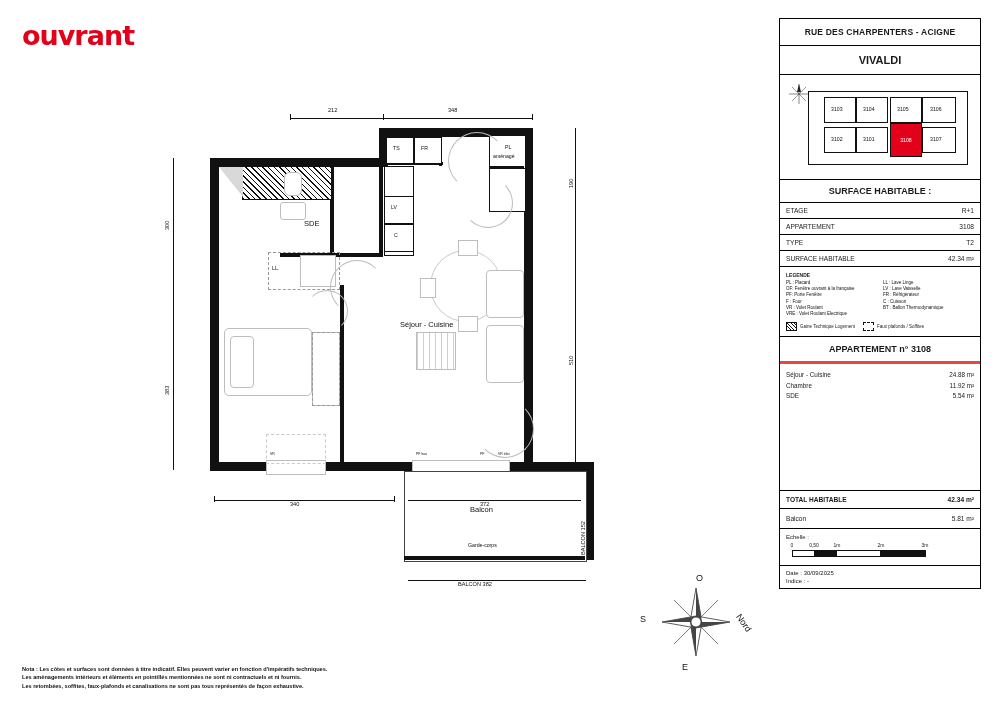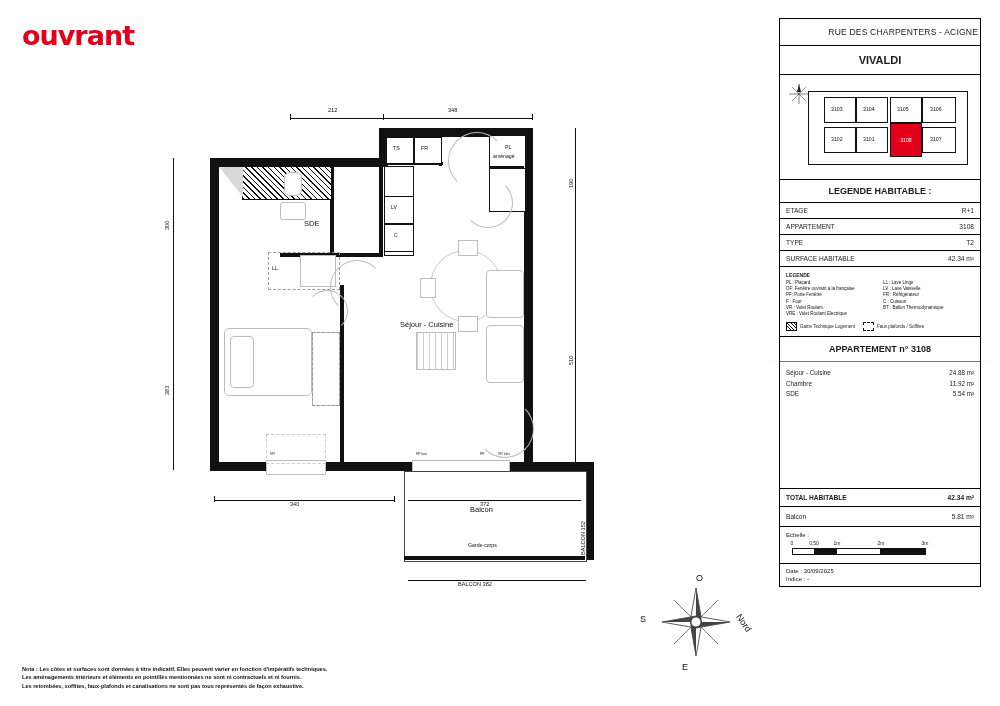--- a/index.html
+++ b/index.html
@@ -5,21 +5,21 @@
   html,body{margin:0;padding:0;}
   body{width:1000px;height:706px;background:#ffffff;font-family:"Liberation Sans",sans-serif;color:#1a1a1a;position:relative;overflow:hidden;}
   .root{position:absolute;inset:0;}
 
   
   .brand{position:absolute;left:22px;top:20px;font-size:27px;font-weight:bold;color:#e2001a;letter-spacing:-1px;font-family:"DejaVu Sans",sans-serif;}
 
   
   .panel{position:absolute;left:779px;top:18px;width:200px;border:1px solid #000;background:#fff;}
   .panel-row{border-bottom:1px solid #000;}
-  .p-title{font-size:8.5px;font-weight:normal;text-align:right;padding:8px 2px;letter-spacing:.2px;}
+  .p-title{font-size:8.5px;font-weight:bold;text-align:center;padding:8px 2px;letter-spacing:.2px;}
   .p-sub{font-size:11px;font-weight:bold;text-align:center;padding:8px 2px;}
   .keyplan{height:104px;position:relative;border-bottom:1px solid #000;overflow:hidden;background:#fff;}
   .kp-compass{position:absolute;left:8px;top:8px;width:22px;height:22px;}
   .kp-img{position:absolute;left:22px;top:10px;width:170px;height:86px;}
   .kp-blk{position:absolute;background:#fff;border:1.4px solid #111;}
   .kp-lbl{position:absolute;font-size:5.2px;color:#111;}
   .kp-hl{position:absolute;background:#e2001a;border:1.4px solid #111;}
   .kp-hl span{position:absolute;left:0;right:0;top:50%;transform:translateY(-50%);text-align:center;font-size:5.2px;color:#fff;}
   .sh-title{font-size:9px;font-weight:bold;text-align:center;padding:6px 2px;border-bottom:1px solid #000;}
   .tbl-row{display:flex;border-bottom:1px solid #000;font-size:6.6px;}
@@ -27,21 +27,21 @@
   .tbl-row .v{width:60px;padding:4px 6px;text-align:right;}
   .legend{padding:5px 6px;border-bottom:1px solid #000;}
   .legend .lg-t{font-size:5px;font-weight:bold;margin-bottom:2px;}
   .lg-cols{display:flex;gap:6px;}
   .lg-col{flex:1;}
   .lg-line{font-size:4.5px;line-height:1.38;color:#111;}
   .lg-sym{display:flex;gap:8px;margin-top:5px;align-items:center;}
   .lg-sym .s1,.lg-sym .s2{display:flex;align-items:center;gap:3px;font-size:4.5px;}
   .sw-hatch{width:9px;height:7px;border:.7px solid #111;background:repeating-linear-gradient(45deg,#111 0 .6px,#fff .6px 2.4px);}
   .sw-dot{width:9px;height:7px;border:.7px dashed #111;background:#fff;}
-  .apt-title{font-size:9px;font-weight:bold;text-align:center;padding:7px 2px;border-bottom:1px solid #ef4444;}
+  .apt-title{font-size:9px;font-weight:bold;text-align:center;padding:7px 2px;border-bottom:3px solid #ef4444;}
   .areas{padding:6px 6px 0 6px;min-height:120px;}
   .area-line{display:flex;font-size:6.3px;line-height:1.65;}
   .area-line .n{flex:1;}
   .area-line .a{text-align:right;}
   .total{display:flex;font-size:6.6px;font-weight:bold;padding:5px 6px;border-top:1px solid #000;border-bottom:1px solid #000;}
   .total .n{flex:1;}
   .balc{display:flex;font-size:6.6px;padding:6px 6px;border-bottom:1px solid #000;}
   .balc .n{flex:1;}
   .scale{padding:5px 6px 6px 6px;border-bottom:1px solid #000;}
   .scale .st{font-size:6px;margin-bottom:3px;}
@@ -246,21 +246,21 @@
         <div class="kp-blk" style="left:54px;top:42px;width:30px;height:24px;"></div>
         <div class="kp-lbl" style="left:61px;top:51px;">3101</div>
         <div class="kp-hl" style="left:88px;top:38px;width:30px;height:32px;">
           <span>3108</span>
         </div>
         <div class="kp-blk" style="left:120px;top:42px;width:32px;height:24px;"></div>
         <div class="kp-lbl" style="left:128px;top:51px;">3107</div>
       </div>
     </div>
 
-    <div class="sh-title">LEGENDE HABITABLE :</div>
+    <div class="sh-title">SURFACE HABITABLE :</div>
 
     <div class="tbl-row">
       <div class="k">ETAGE</div>
       <div class="v">R+1</div>
     </div>
     <div class="tbl-row">
       <div class="k">APPARTEMENT</div>
       <div class="v">3108</div>
     </div>
     <div class="tbl-row">

